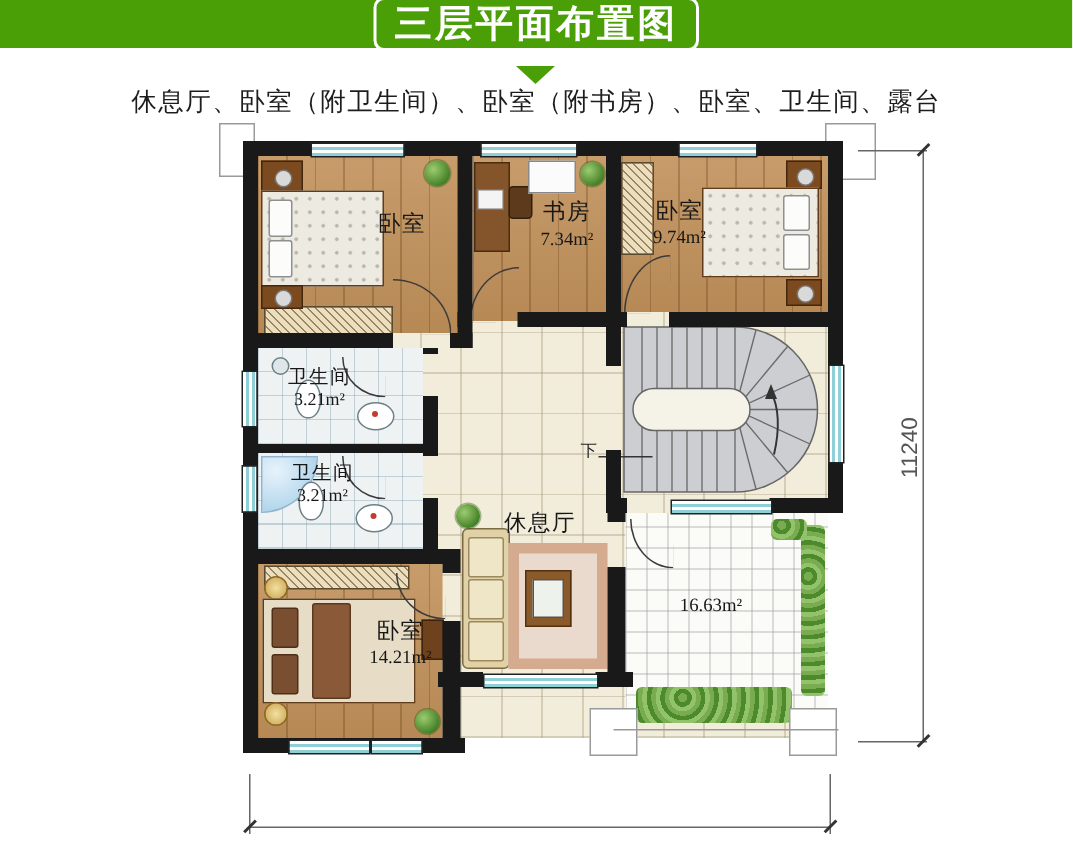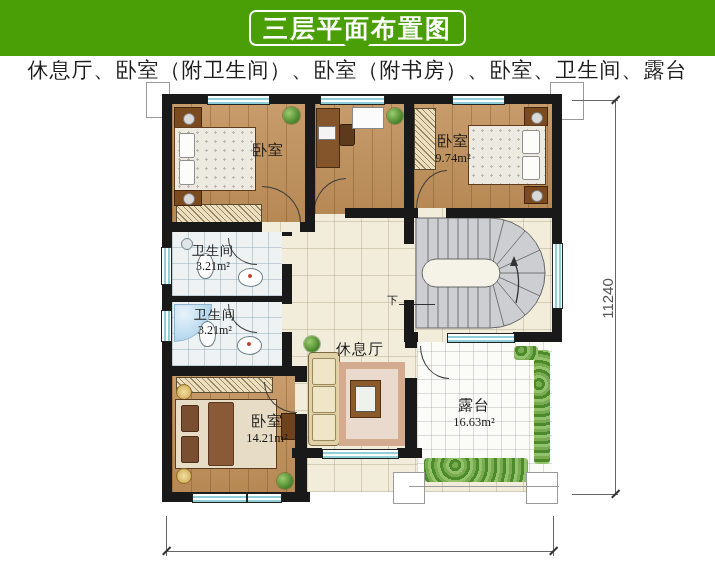--- a/index.html
+++ b/index.html
@@ -1,25 +1,25 @@
 <!DOCTYPE html>
 <html><head>
 <meta charset="utf-8">
 <style>
   html,body{margin:0;padding:0;background:#fff;}
   #canvas{position:relative;width:715px;height:568px;background:#fff;overflow:hidden;
           font-family:"Liberation Sans",sans-serif;}
   .abs{position:absolute;}
   
-  #banner{left:0;top:0;width:715px;height:56px;display:flex;align-items:center;justify-content:center;}
+  #banner{left:0;top:0;width:715px;height:32px;display:flex;align-items:center;justify-content:center;}
   #title-box{border:2px solid #fff;border-radius:7px;padding:1px 12px;color:#fff;
              font-size:25px;font-weight:bold;letter-spacing:2px;line-height:1.2;}
   #pointer{left:344px;top:44px;width:0;height:0;border-left:13px solid transparent;
            border-right:13px solid transparent;}
-  #subtitle{left:0;top:56px;width:715px;text-align:center;font-size:21px;color:#1d1d1d;
+  #subtitle{left:0;top:56px;width:715px;text-align:center;font-size:17px;color:#1d1d1d;
             font-family:"Liberation Serif",serif;letter-spacing:1px;}
   
   .wall{position:absolute;background:#191919;z-index:30;}
   .wood{position:absolute;background-color:#c1915a;z-index:5;
         background-image:repeating-linear-gradient(90deg,rgba(92,52,12,.28) 0 1px,rgba(255,255,255,0) 1px 19px),
         linear-gradient(rgba(255,255,255,.10),rgba(0,0,0,.06));}
   .tile-cream{position:absolute;background-color:#f2eddb;z-index:2;
         background-image:repeating-linear-gradient(0deg,rgba(165,152,118,.38) 0 1px,transparent 1px 27px),
         repeating-linear-gradient(90deg,rgba(165,152,118,.38) 0 1px,transparent 1px 27px);}
   .tile-bath{position:absolute;background-color:#eef2f3;z-index:5;
@@ -224,41 +224,44 @@
     <span class="pillow" style="left:3px;top:61px;width:22px;height:25px;background:#efe6c8;border-color:#9a8a5e;"></span>
   </div>
   <div class="furn" style="left:339px;top:362px;width:52px;height:70px;background:#ead9cd;border:7px solid #d5ab90;"></div>
   <div class="furn" style="left:350px;top:380px;width:29px;height:36px;background:#8a5a2b;border:1px solid #53310f;z-index:16;">
     <span class="fix" style="left:4px;top:5px;width:19px;height:24px;background:#eef2ec;border:1px solid #555;"></span>
   </div>
 
   <div class="room-label" style="left:208px;top:141px;width:120px;">
     <div class="rname">卧室</div>
   </div>
+  <div class="room-label" style="left:330px;top:133px;width:96px;">
+    <div class="rname">书房</div>
+    <div class="rarea">7.34m²</div>
+  </div>
   <div class="room-label" style="left:408px;top:132px;width:90px;">
     <div class="rname">卧室</div>
     <div class="rarea">9.74m²</div>
   </div>
   <div class="room-label" style="left:168px;top:243px;width:90px;font-size:12px;">
     <div class="rname" style="font-size:13px;">卫生间</div>
     <div class="rarea" style="font-size:12px;">3.21m²</div>
   </div>
   <div class="room-label" style="left:170px;top:307px;width:90px;">
     <div class="rname" style="font-size:13px;">卫生间</div>
     <div class="rarea" style="font-size:12px;">3.21m²</div>
   </div>
   <div class="room-label" style="left:217px;top:412px;width:100px;">
     <div class="rname">卧室</div>
     <div class="rarea">14.21m²</div>
   </div>
   <div class="room-label" style="left:320px;top:340px;width:80px;">
     <div class="rname">休息厅</div>
   </div>
   <div class="room-label" style="left:424px;top:396px;width:100px;">
-    <div class="rname">露台</div>
     <div class="rarea">16.63m²</div>
   </div>
 
   <div class="dimline" style="left:166px;top:516px;width:1px;height:40px;"></div>
   <div class="dimline" style="left:553px;top:516px;width:1px;height:40px;"></div>
   <div class="dimline" style="left:166px;top:551px;width:388px;height:1px;"></div>
   <div class="tick" style="left:161px;top:550px;"></div>
   <div class="tick" style="left:548px;top:550px;"></div>
 
   <div class="dimline" style="left:572px;top:100px;width:46px;height:1px;"></div>

